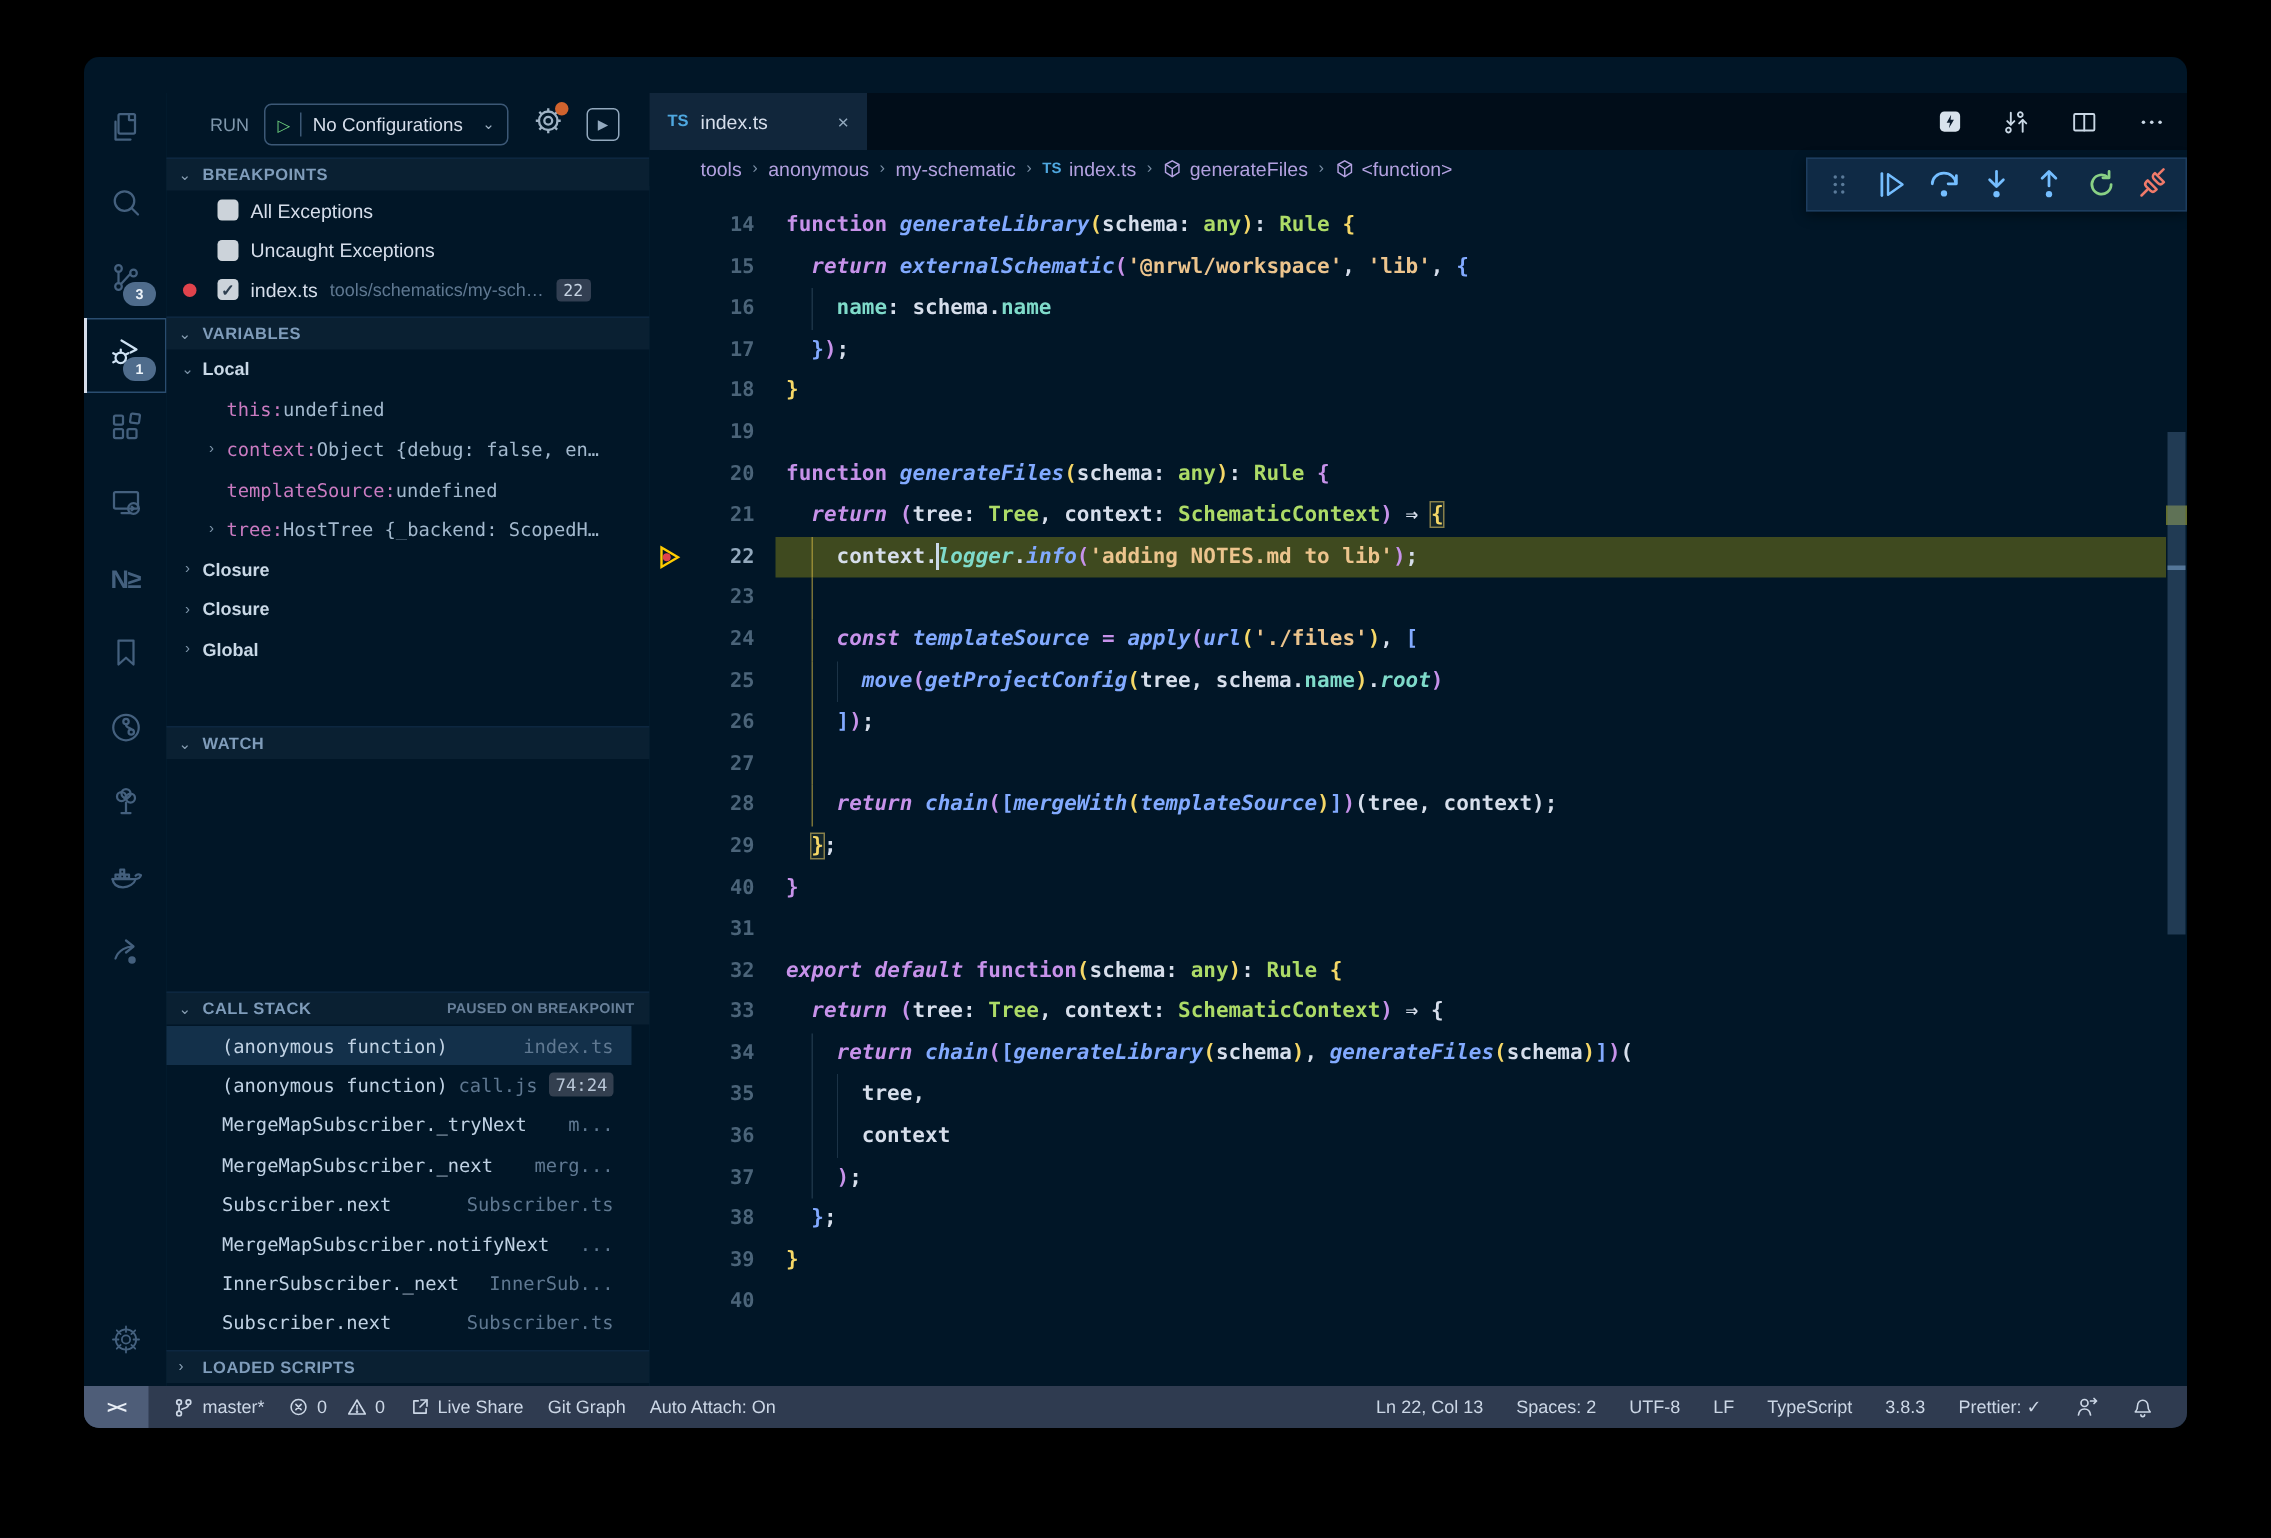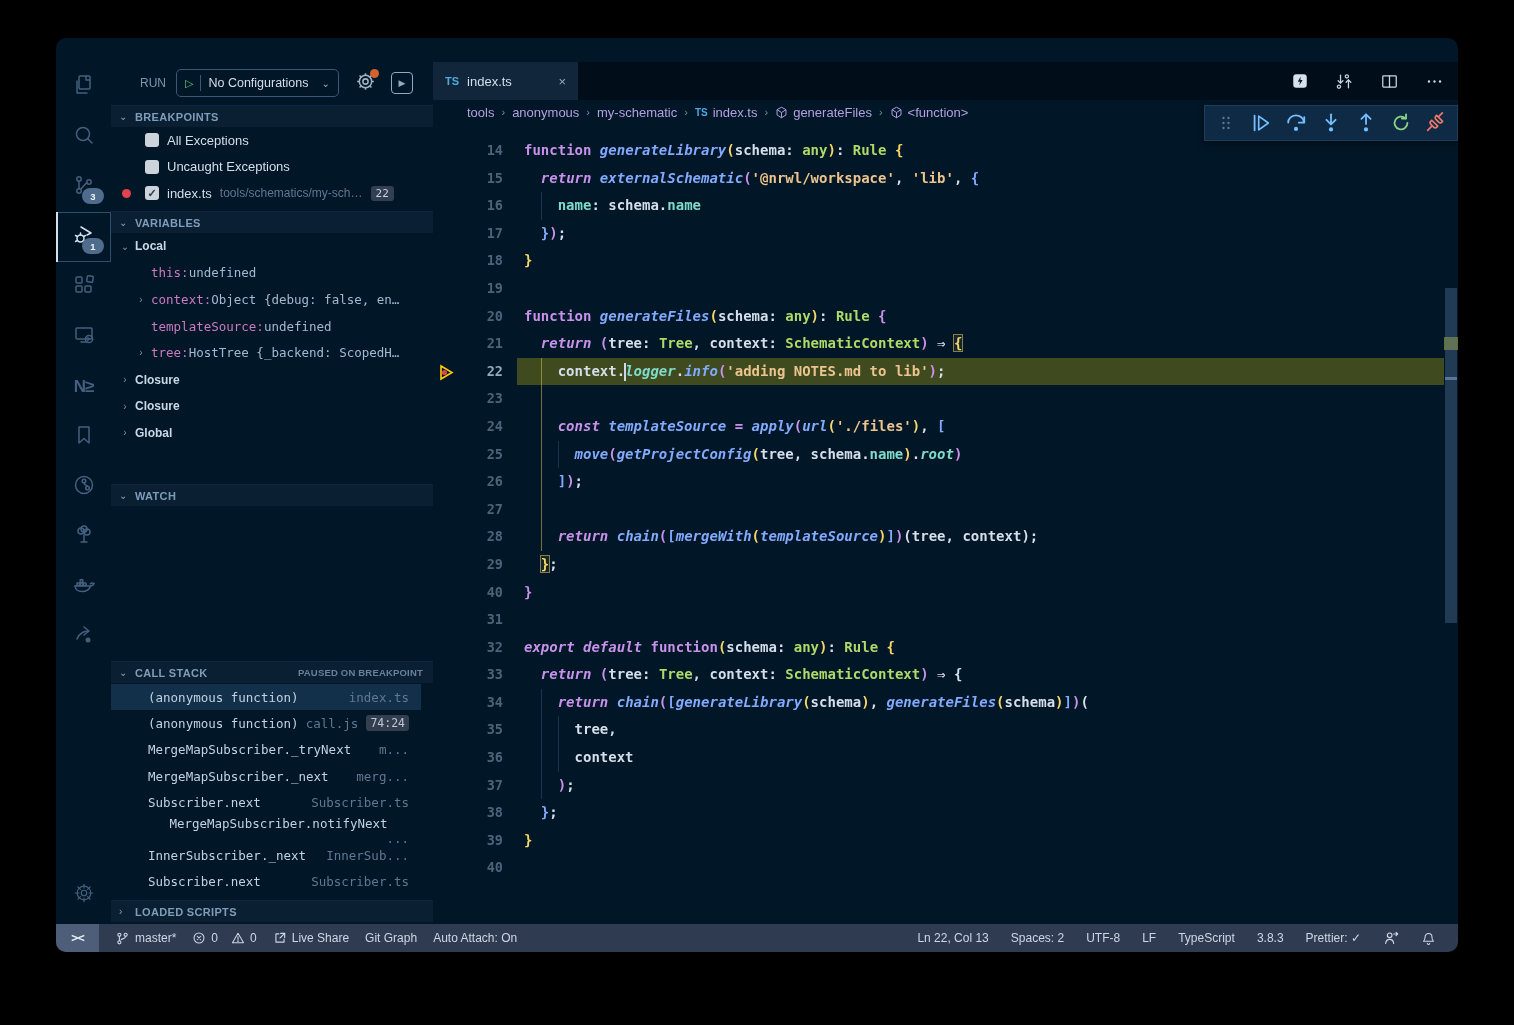--- a/index.html
+++ b/index.html
@@ -316,21 +316,21 @@
           <span class="cs-file">m...</span>
         </div>
         <div class="row cs-row" style="top: 701.2px;">
           <span class="cs-name">MergeMapSubscriber._next</span>
           <span class="cs-file">merg...</span>
         </div>
         <div class="row cs-row" style="top: 727.6px;">
           <span class="cs-name">Subscriber.next</span>
           <span class="cs-file">Subscriber.ts</span>
         </div>
-        <div class="row cs-row" style="top: 754px; flex-direction: column;">
+        <div class="row cs-row" style="top: 754px;">
           <span class="cs-name">MergeMapSubscriber.notifyNext</span>
           <span class="cs-file">...</span>
         </div>
         <div class="row cs-row" style="top: 780.4px;">
           <span class="cs-name">InnerSubscriber._next</span>
           <span class="cs-file">InnerSub...</span>
         </div>
         <div class="row cs-row" style="top: 806.8px;">
           <span class="cs-name">Subscriber.next</span>
           <span class="cs-file">Subscriber.ts</span>

